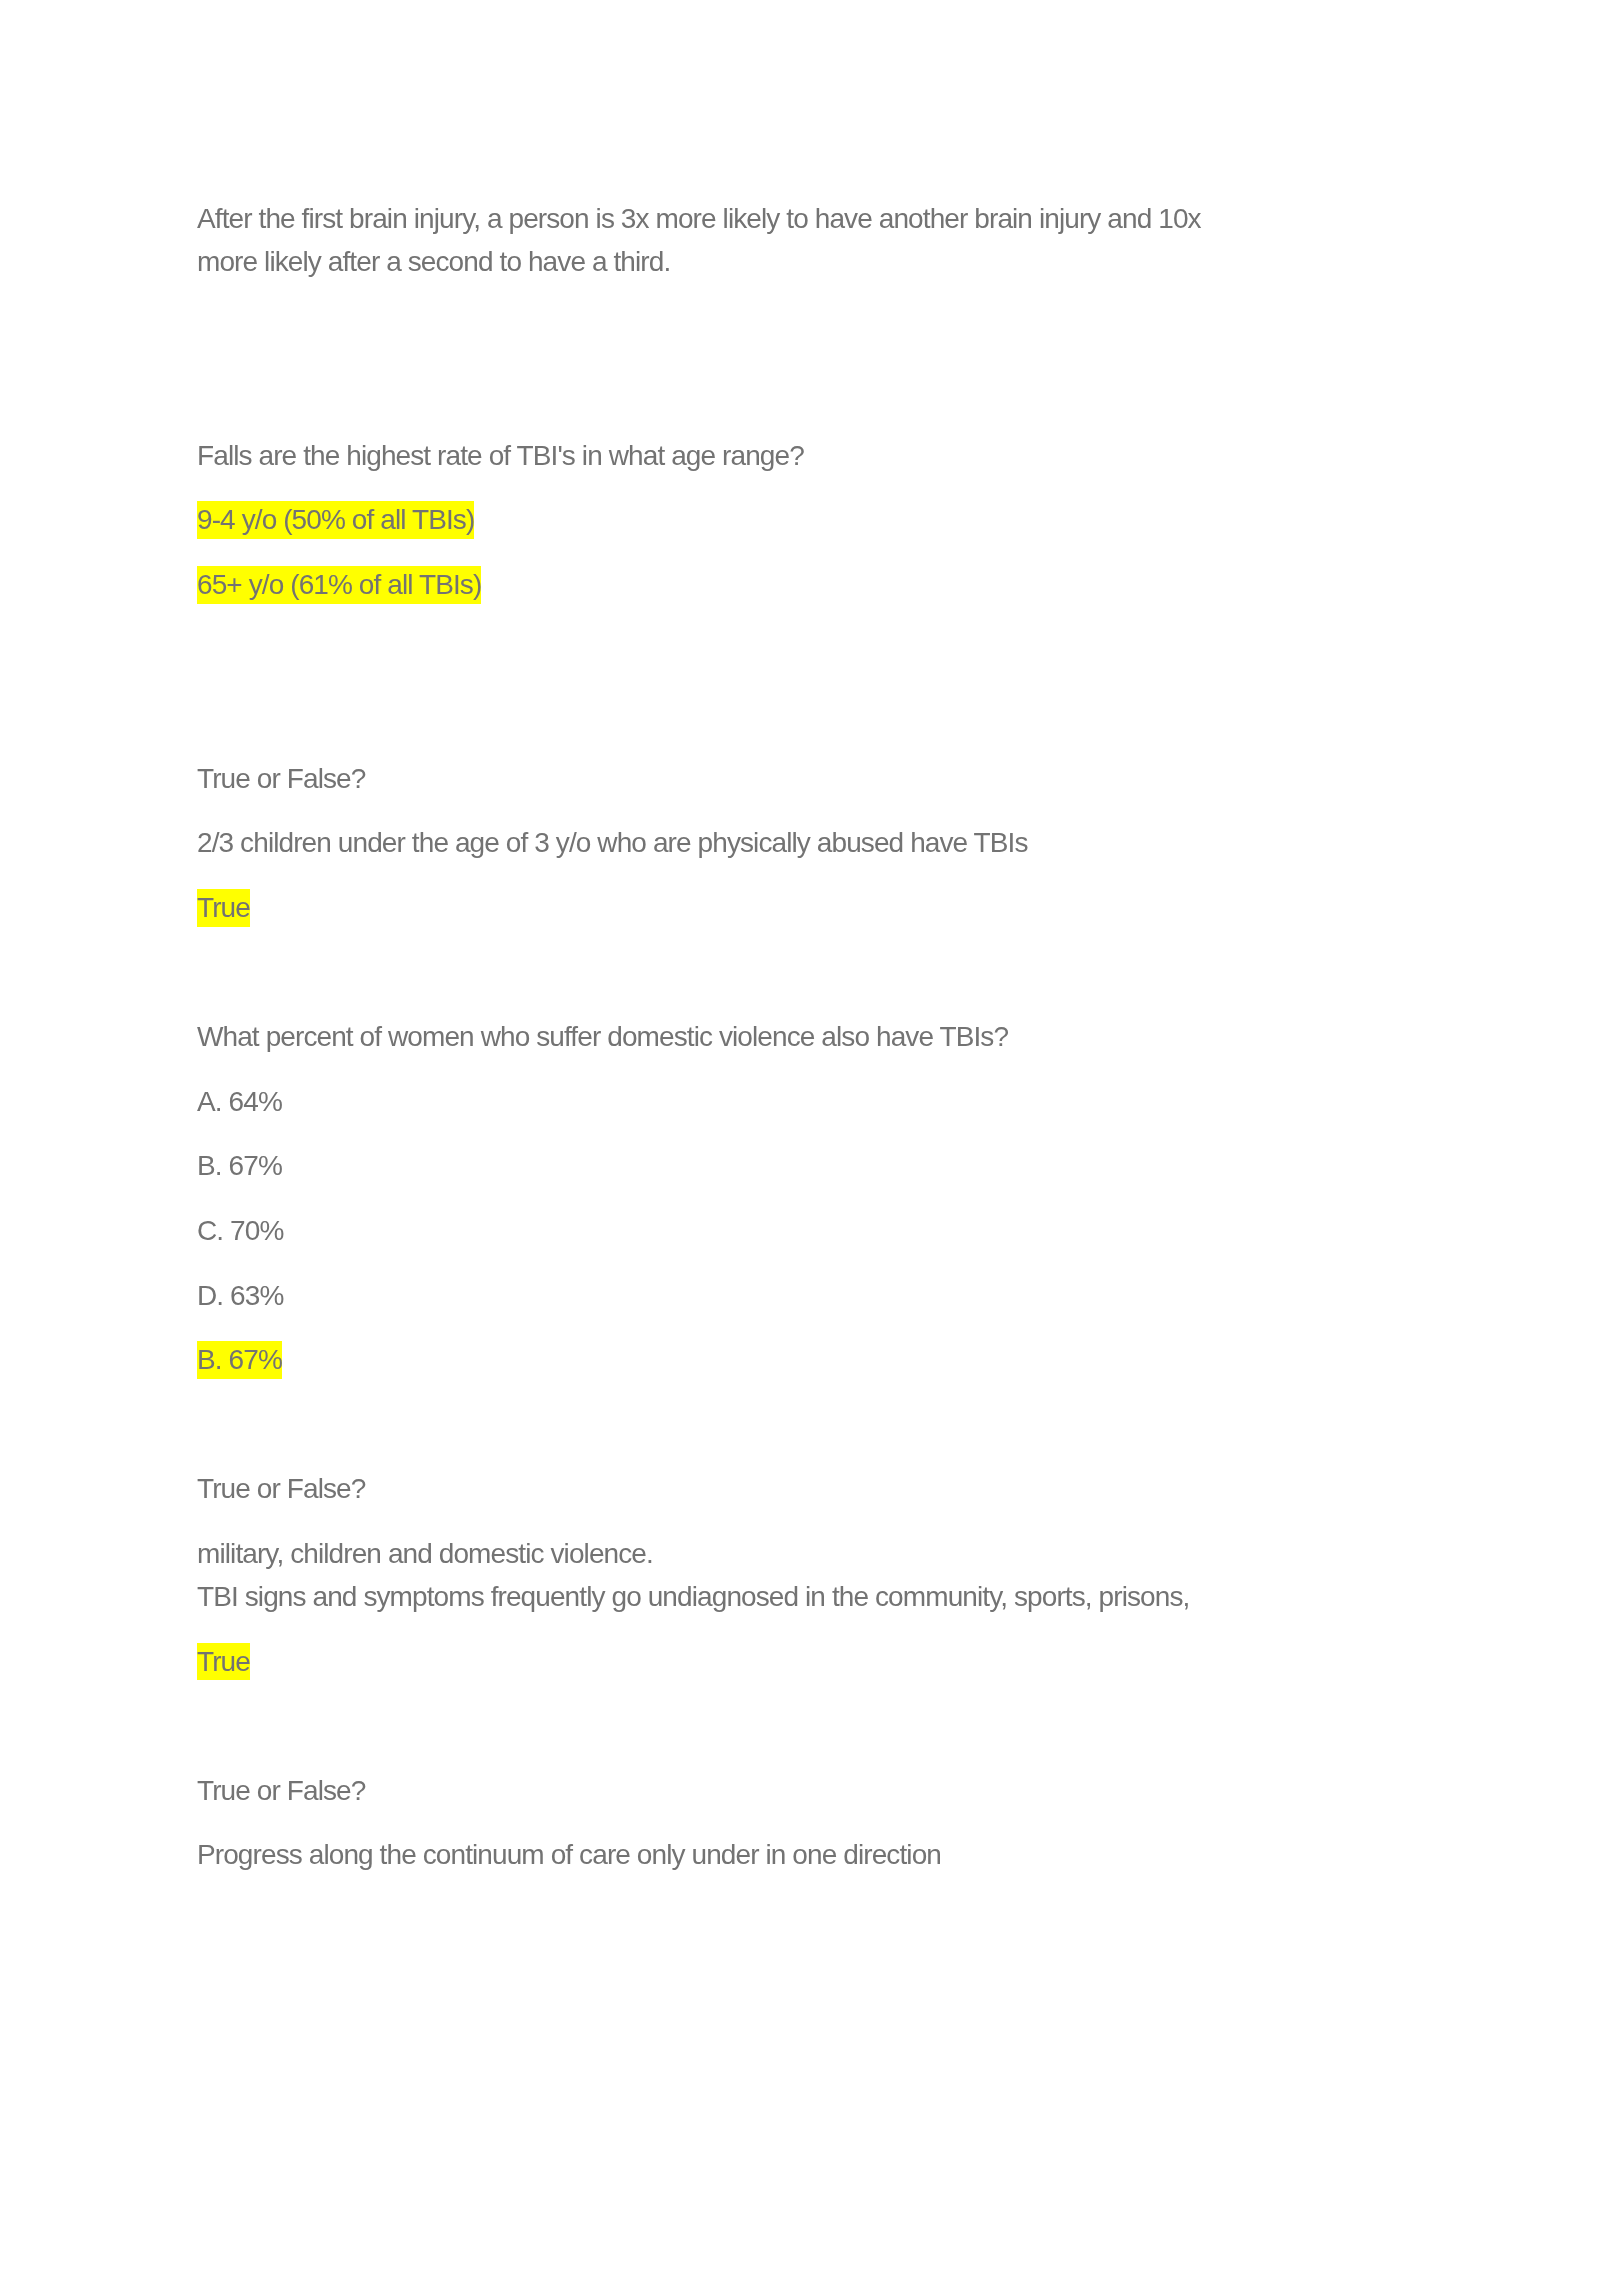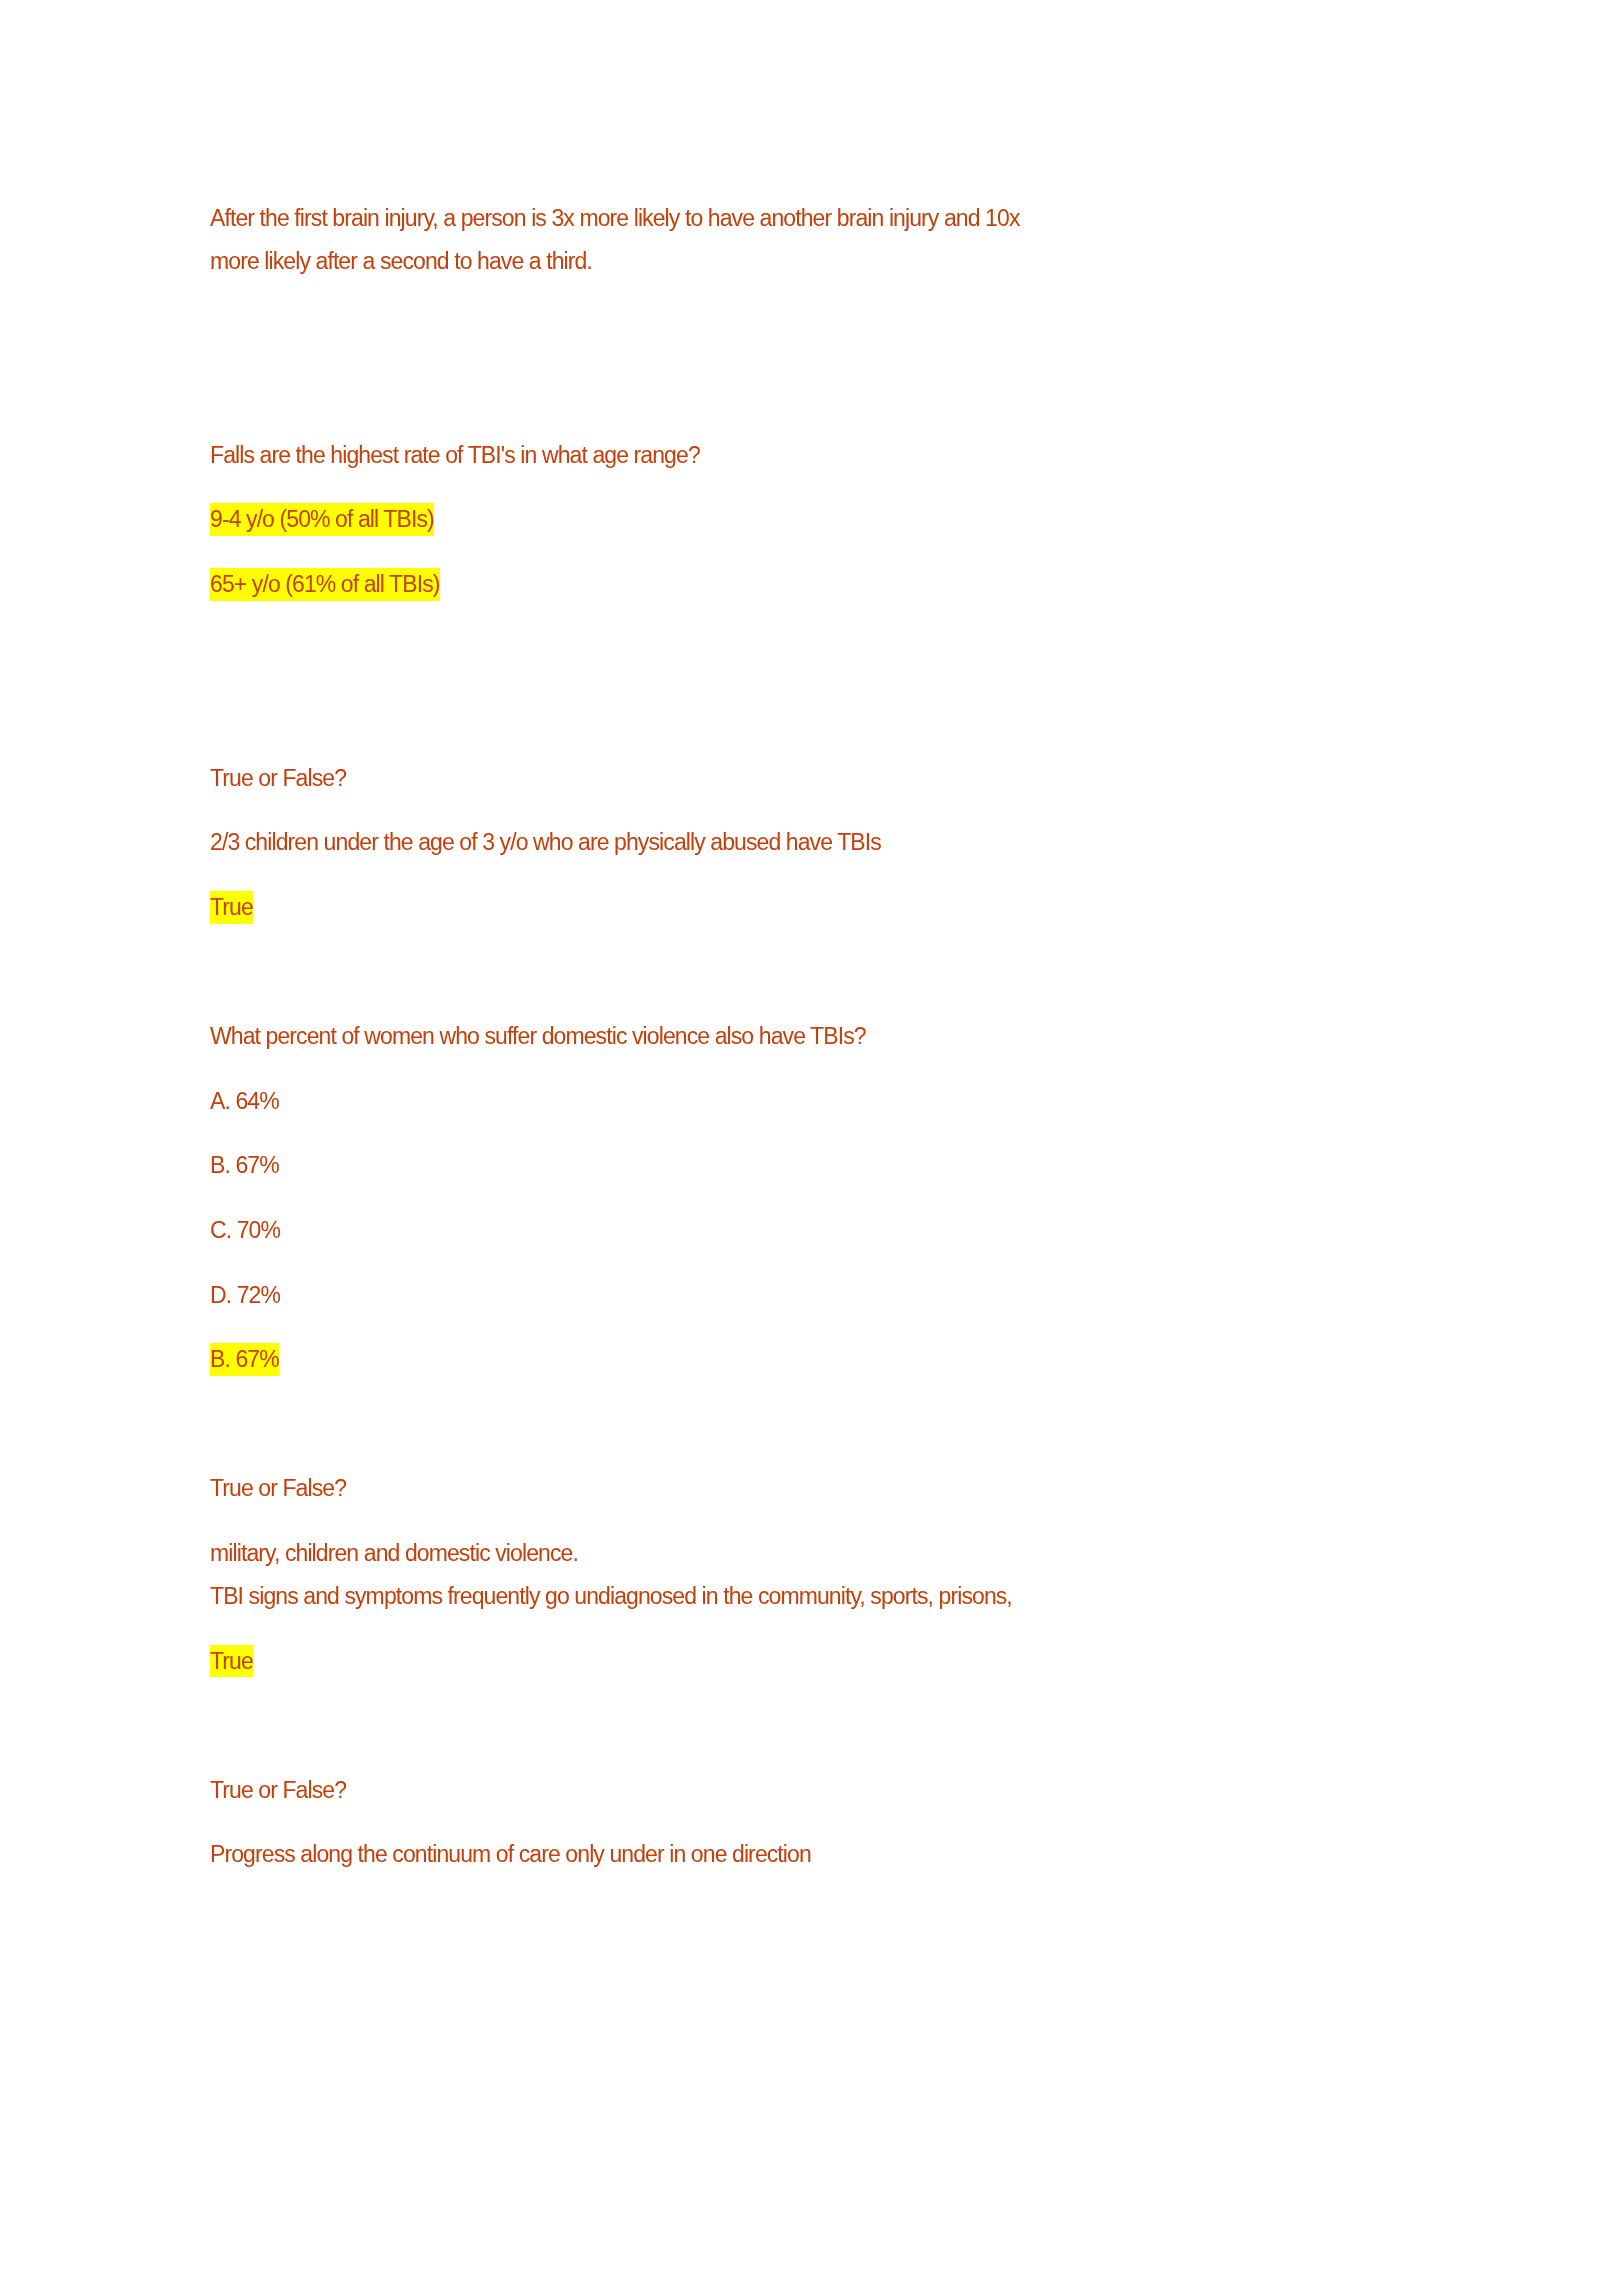--- a/index.html
+++ b/index.html
@@ -16,27 +16,27 @@
     .page {
       position: absolute;
       left: 0;
       top: 0;
       width: 1621px;
       height: 2293px;
       background: #ffffff;
     }
     .content {
       position: absolute;
-      left: 210px;
+      left: 197px;
       top: 197px;
       width: 1235px;
       font-family: "Liberation Sans", "DejaVu Sans", sans-serif;
-      font-size: 23px;
+      font-size: 28px;
       letter-spacing: -0.9px;
-      color: #c2410c;
+      color: #737373;
     }
     .para {
       margin: 0 0 21.6px 0;
       line-height: 43px;
       min-height: 43px;
       white-space: nowrap;
     }
     .line {
       display: block;
       height: 43px;
@@ -68,21 +68,21 @@
 
     <p class="para">True or False?</p>
     <p class="para">2/3 children under the age of 3 y/o who are physically abused have TBIs</p>
     <p class="para"><span class="hl">True</span></p>
     <p class="para"></p>
 
     <p class="para">What percent of women who suffer domestic violence also have TBIs?</p>
     <p class="para">A. 64%</p>
     <p class="para">B. 67%</p>
     <p class="para">C. 70%</p>
-    <p class="para">D. 72%</p>
+    <p class="para">D. 63%</p>
     <p class="para"><span class="hl">B. 67%</span></p>
     <p class="para"></p>
 
     <p class="para">True or False?</p>
     <p class="para">
       <span class="line">military, children and domestic violence.</span>
       <span class="line">TBI signs and symptoms frequently go undiagnosed in the community, sports, prisons,</span>
     </p>
     <p class="para"><span class="hl">True</span></p>
     <p class="para"></p>

